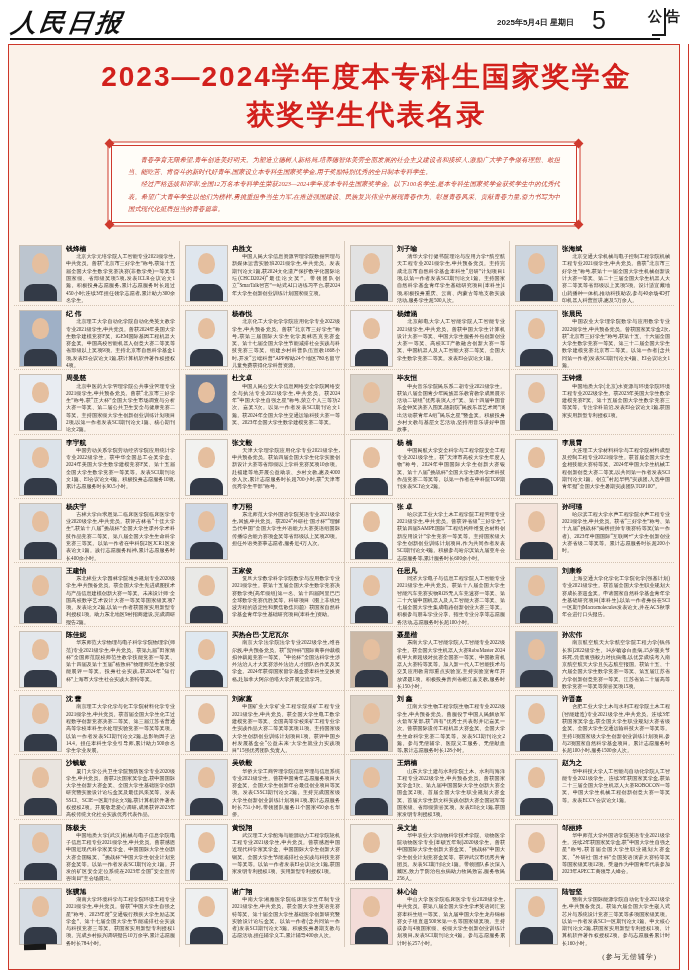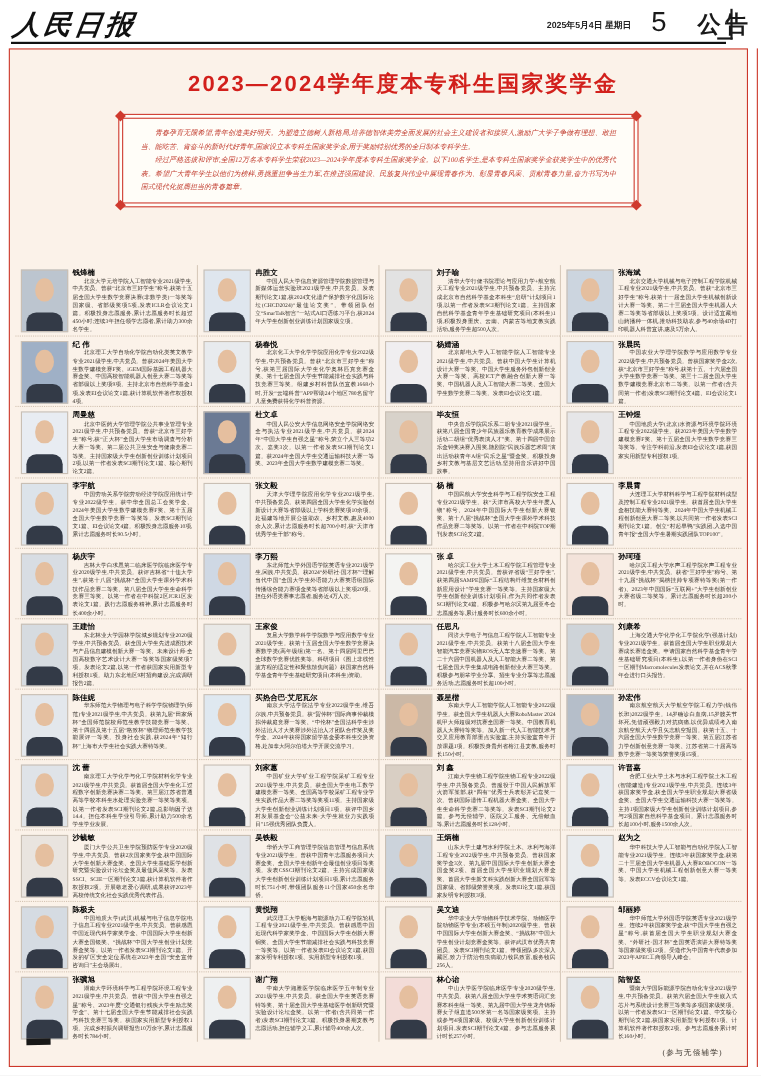--- a/index.html
+++ b/index.html
@@ -6,33 +6,33 @@
   .page{position:relative;width:692px;height:978px;background:#ffffff;overflow:hidden;
         font-family:"Liberation Serif","DejaVu Serif",serif;}
   
   .header{position:absolute;top:0;left:0;right:0;height:40px;background:#fff;}
   .masthead{position:absolute;left:12px;top:6px;font-size:25px;font-weight:bold;font-style:italic;
             letter-spacing:3px;color:#111;transform:skewX(-8deg);font-family:"DejaVu Serif",serif;}
   .date-text{position:absolute;right:118px;top:17px;font-size:8px;color:#222;white-space:nowrap;
              font-family:"Liberation Sans",sans-serif;font-weight:bold;}
   .page-num{position:absolute;right:86px;top:6px;font-size:25px;color:#1a1a1a;
             font-family:"Liberation Sans",sans-serif;}
-  .section-label{position:absolute;right:8px;top:8px;font-size:21px;font-weight:bold;color:#1a1a1a;
+  .section-label{position:absolute;right:8px;top:8px;font-size:14px;font-weight:bold;color:#1a1a1a;
                  letter-spacing:4px;font-family:"Liberation Sans",sans-serif;}
   .corner-bracket{position:absolute;right:26px;top:8px;width:12px;height:26px;
                   border-right:2px solid #1a1a1a;border-bottom:2px solid #1a1a1a;}
   .header-rule{position:absolute;top:38px;left:10px;width:650px;height:2px;background:#111;}
   
   .frame{position:absolute;top:44px;left:8px;width:672px;height:926px;background:#fbf2e9;
          border:1.5px solid #cd372a;box-sizing:border-box;}
   .frame-right-line{position:absolute;top:44px;right:3px;width:1.5px;height:926px;background:#cd372a;}
   
   .title-block{padding-top:13px;text-align:center;color:#d2201c;
                font-family:"Liberation Sans","DejaVu Sans",sans-serif;font-weight:bold;}
-  .title-line{font-size:20px;line-height:38px;letter-spacing:2px;padding-left:45px;}
+  .title-line{font-size:28px;line-height:38px;letter-spacing:2px;padding-left:45px;}
   
   .intro-box{position:relative;width:466px;margin:11px auto 0;background:#fffdf8;
              border:1px solid #cf3a2e;box-shadow:0 0 0 2.5px #fffdf8,0 0 0 3.5px #cf3a2e;
              padding:8px 16px 7px;box-sizing:border-box;}
   .intro-box .corner{position:absolute;width:7px;height:7px;background:#cf3a2e;transform:rotate(45deg);}
   .corner.tl{left:-6px;top:-6px;} .corner.tr{right:-6px;top:-6px;}
   .corner.bl{left:-6px;bottom:-6px;} .corner.br{right:-6px;bottom:-6px;}
   .intro-para{font-size:6.4px;line-height:1.9;color:#c0392b;text-align:justify;text-indent:2em;
               margin:0;font-style:italic;}
   
@@ -69,20 +69,21 @@
     <div class="section-label">公告</div>
     <div class="corner-bracket"></div>
   </div>
   <div class="header-rule"></div>
   <div class="frame-right-line"></div>
 
   <div class="frame">
 
     <div class="title-block">
       <div class="title-line">2023—2024学年度本专科生国家奖学金</div>
+      <div class="title-line">获奖学生代表名录</div>
     </div>
 
     <div class="intro-box">
       <span class="corner tl"></span>
       <span class="corner tr"></span>
       <span class="corner bl"></span>
       <span class="corner br"></span>
       <p class="intro-para">青春孕育无限希望,青年创造美好明天。为塑造立德树人新格局,培养德智体美劳全面发展的社会主义建设者和接班人,激励广大学子争做有理想、敢担当、能吃苦、肯奋斗的新时代好青年,国家设立本专科生国家奖学金,用于奖励特别优秀的全日制本专科学生。</p>
       <p class="intro-para">经过严格选拔和评审,全国12万名本专科学生荣获2023—2024学年度本专科生国家奖学金。以下100名学生,是本专科生国家奖学金获奖学生中的优秀代表。希望广大青年学生以他们为榜样,勇挑重担争当生力军,在推进强国建设、民族复兴伟业中展现青春作为、彰显青春风采、贡献青春力量,奋力书写为中国式现代化挺膺担当的青春篇章。</p>
     </div>

